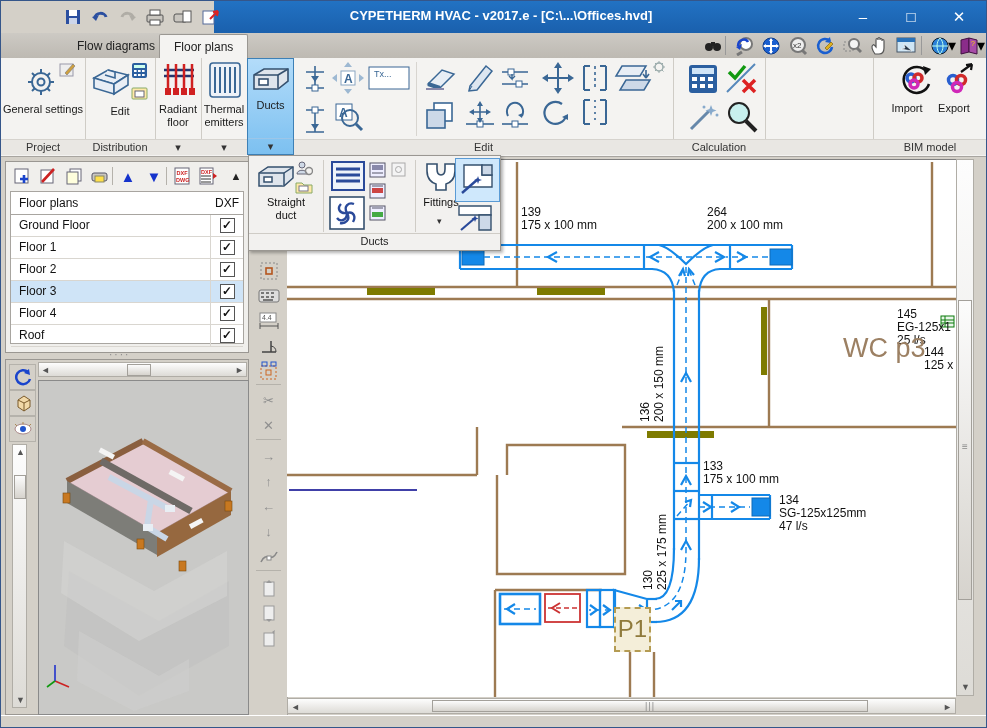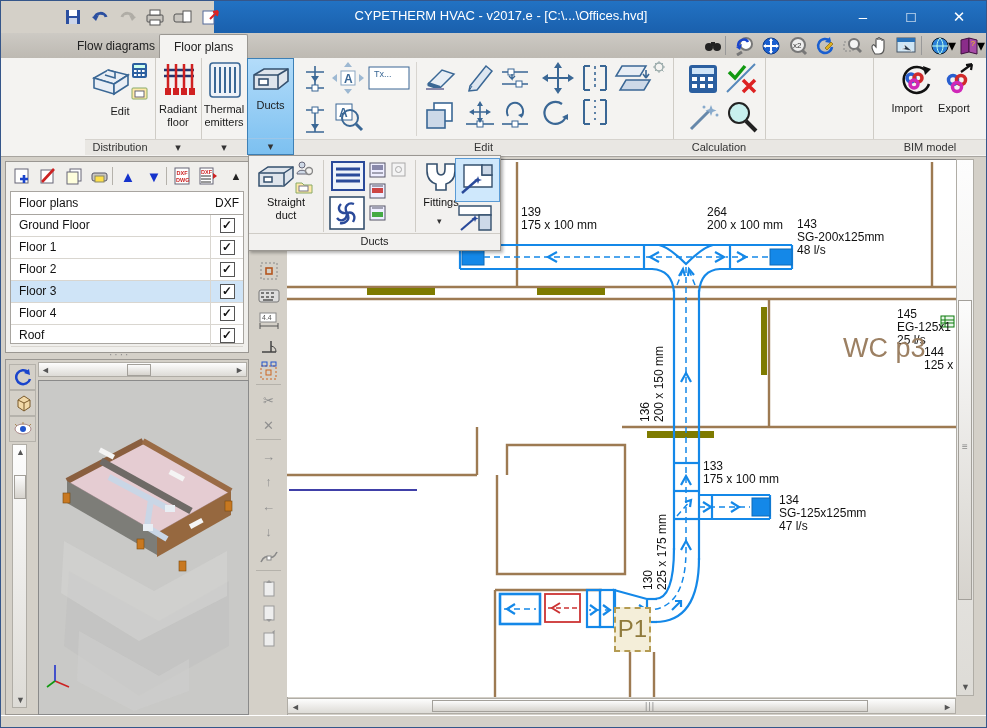--- a/index.html
+++ b/index.html
@@ -2,21 +2,21 @@
 <html><head>
 <meta charset="utf-8">
 <style>
   html,body{margin:0;padding:0;background:#888;}
   #app{position:relative;width:987px;height:728px;background:#d4d0c8;font-family:"Liberation Sans",sans-serif;
        border:1px solid #35568a;box-sizing:border-box;overflow:hidden;}
   .abs{position:absolute;}
   
   #titlebar{position:absolute;left:0;top:0;width:987px;height:32px;background:#d4d0c8;}
   #titleblue{position:absolute;left:213px;top:0;width:774px;height:32px;background:linear-gradient(#2272c3,#1a60ad);}
-  #apptitle{position:absolute;left:220px;top:7px;width:560px;text-align:center;color:#fff;font-weight:normal;font-size:13px;}
+  #apptitle{position:absolute;left:220px;top:7px;width:560px;text-align:center;color:#fff;font-weight:bold;font-size:13px;}
   .winbtn{position:absolute;top:2px;width:44px;height:28px;color:#fff;font-size:15px;text-align:center;line-height:28px;}
   .qat{position:absolute;top:5px;width:24px;height:22px;display:flex;align-items:center;justify-content:center;}
   
   #tabrow{position:absolute;left:0;top:32px;width:987px;height:25px;background:linear-gradient(#cdcac4,#bdb9b2);}
   .tab{position:absolute;top:1px;height:24px;padding:0 14px;font-size:12px;line-height:24px;color:#222;}
   .tab.active{background:#f4f3f1;border:1px solid #9a9792;border-bottom:none;border-radius:2px 2px 0 0;}
   .ttool{position:absolute;top:1px;width:24px;height:23px;display:flex;align-items:center;justify-content:center;}
   .tsep{position:absolute;top:3px;width:1px;height:19px;background:#999;}
   
   #ribbon{position:absolute;left:0;top:57px;width:987px;height:98px;background:#f4f3f1;border-bottom:1px solid #a8a5a0;}
@@ -194,20 +194,37 @@
           <path d="M2 3 L10 1 L10 15 L2 17 Z" fill="#8a2c8a" stroke="#401040"></path>
           <path d="M18 3 L10 1 L10 15 L18 17 Z" fill="#a84ca8" stroke="#401040"></path>
           <text x="12" y="9" font-size="7" fill="#ffd700">?</text>
         </svg>
       </div>
     <div class="ttool" style="left:975px;width:10px">▾</div>
   </div>
 
   <div id="ribbon">
 
+    <div class="rg" style="left:0;width:84px">
+      <div class="ribtn" style="left:20px;top:4px">
+        <svg width="40" height="40">
+            <g stroke="#3a6795" stroke-width="2" fill="#f4f3f1">
+              <circle cx="20" cy="20" r="9"></circle>
+              <circle cx="20" cy="20" r="3.5"></circle>
+              <path d="M20 7V11 M20 29V33 M7 20H11 M29 20H33 M11 11l3 3 M26 26l3 3 M29 11l-3 3 M14 26l-3 3"></path>
+            </g>
+          </svg></div>
+      <div class="ribtn" style="left:58px;top:3px">
+        <svg width="18" height="18">
+            <rect x="1" y="3" width="13" height="12" fill="#eee" stroke="#99a"></rect>
+            <path d="M6 12 L14 3 L16 5 L8 14 Z" fill="#cfa040" stroke="#777" stroke-width=".6"></path>
+          </svg></div>
+      <div class="rlabel" style="top:45px">General settings</div>
+      <div class="rfoot">Project</div>
+    </div>
 
     <div class="rg" style="left:84px;width:70px">
       <div class="ribtn" style="left:6px;top:8px">
         <svg width="40" height="30">
             <g stroke="#3a6795" stroke-width="1.6" fill="#e9eef5">
               <path d="M3 12 L17 4 L37 9 L23 18 Z"></path>
               <path d="M3 12 L3 22 L23 28 L23 18 Z"></path>
               <path d="M37 9 L37 19 L23 28 L23 18 Z"></path>
               <path d="M14 9 L24 12 L24 6 L17 4"></path>
             </g>
@@ -794,25 +811,20 @@
 
     
     <div class="lab" style="left:234px;top:46px">
       <div>139</div>
         <div>175 x 100 mm</div>
       </div>
     <div class="lab" style="left:420px;top:46px">
       <div>264</div>
         <div>200 x 100 mm</div>
       </div>
-    <div class="lab" style="left:510px;top:58px">
-      <div>143</div>
-        <div>SG-200x125mm</div>
-        <div>48 l/s</div>
-      </div>
     <div class="lab" style="left:610px;top:148px">
       <div>145</div>
         <div>EG-125x1</div>
         <div>25 l/s</div>
       </div>
     <div class="lab" style="left:637px;top:186px">
       <div>144</div>
         <div>125 x</div>
       </div>
     <div class="lab" style="left:416px;top:300px">

